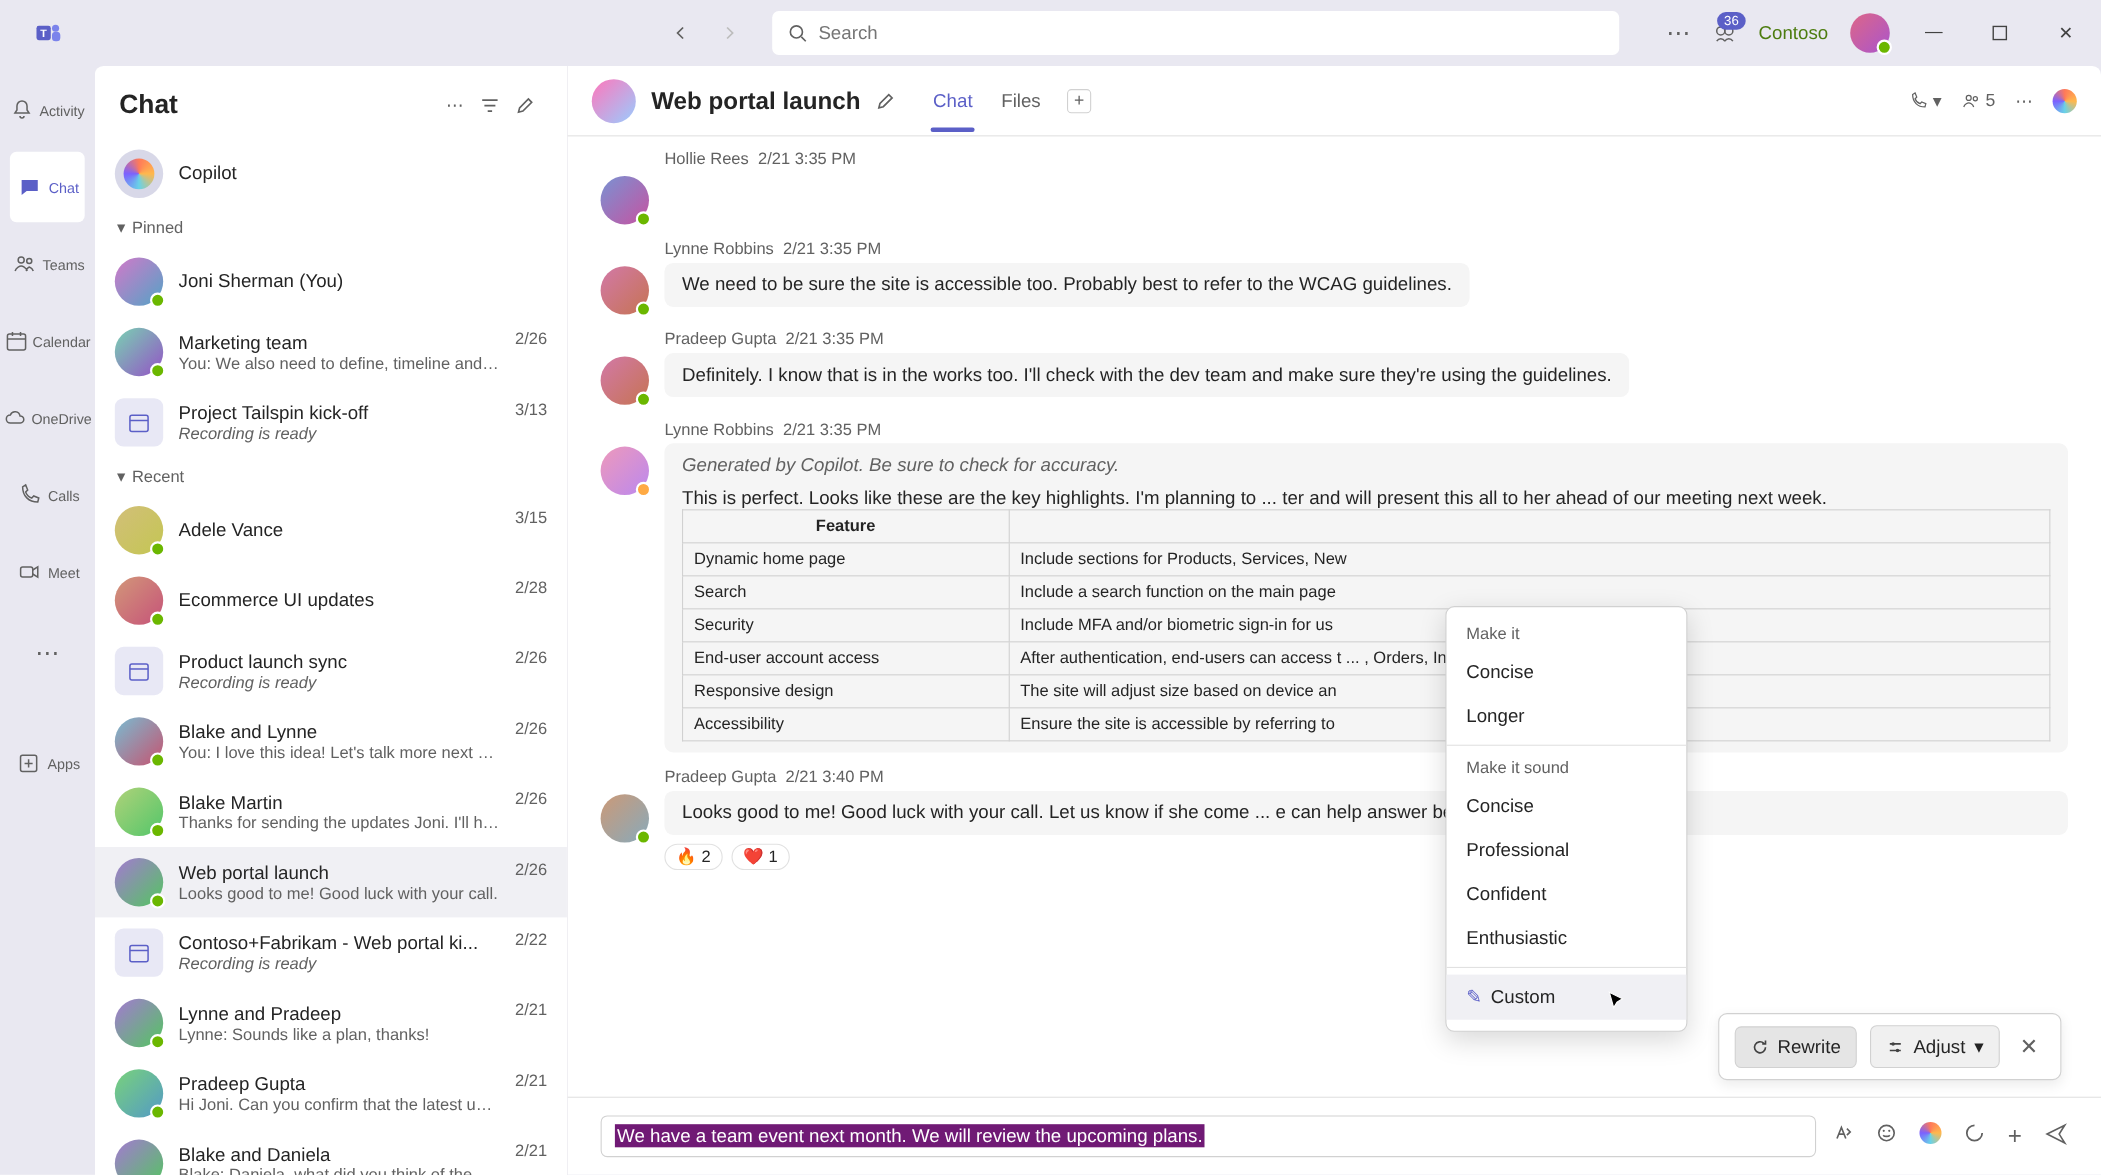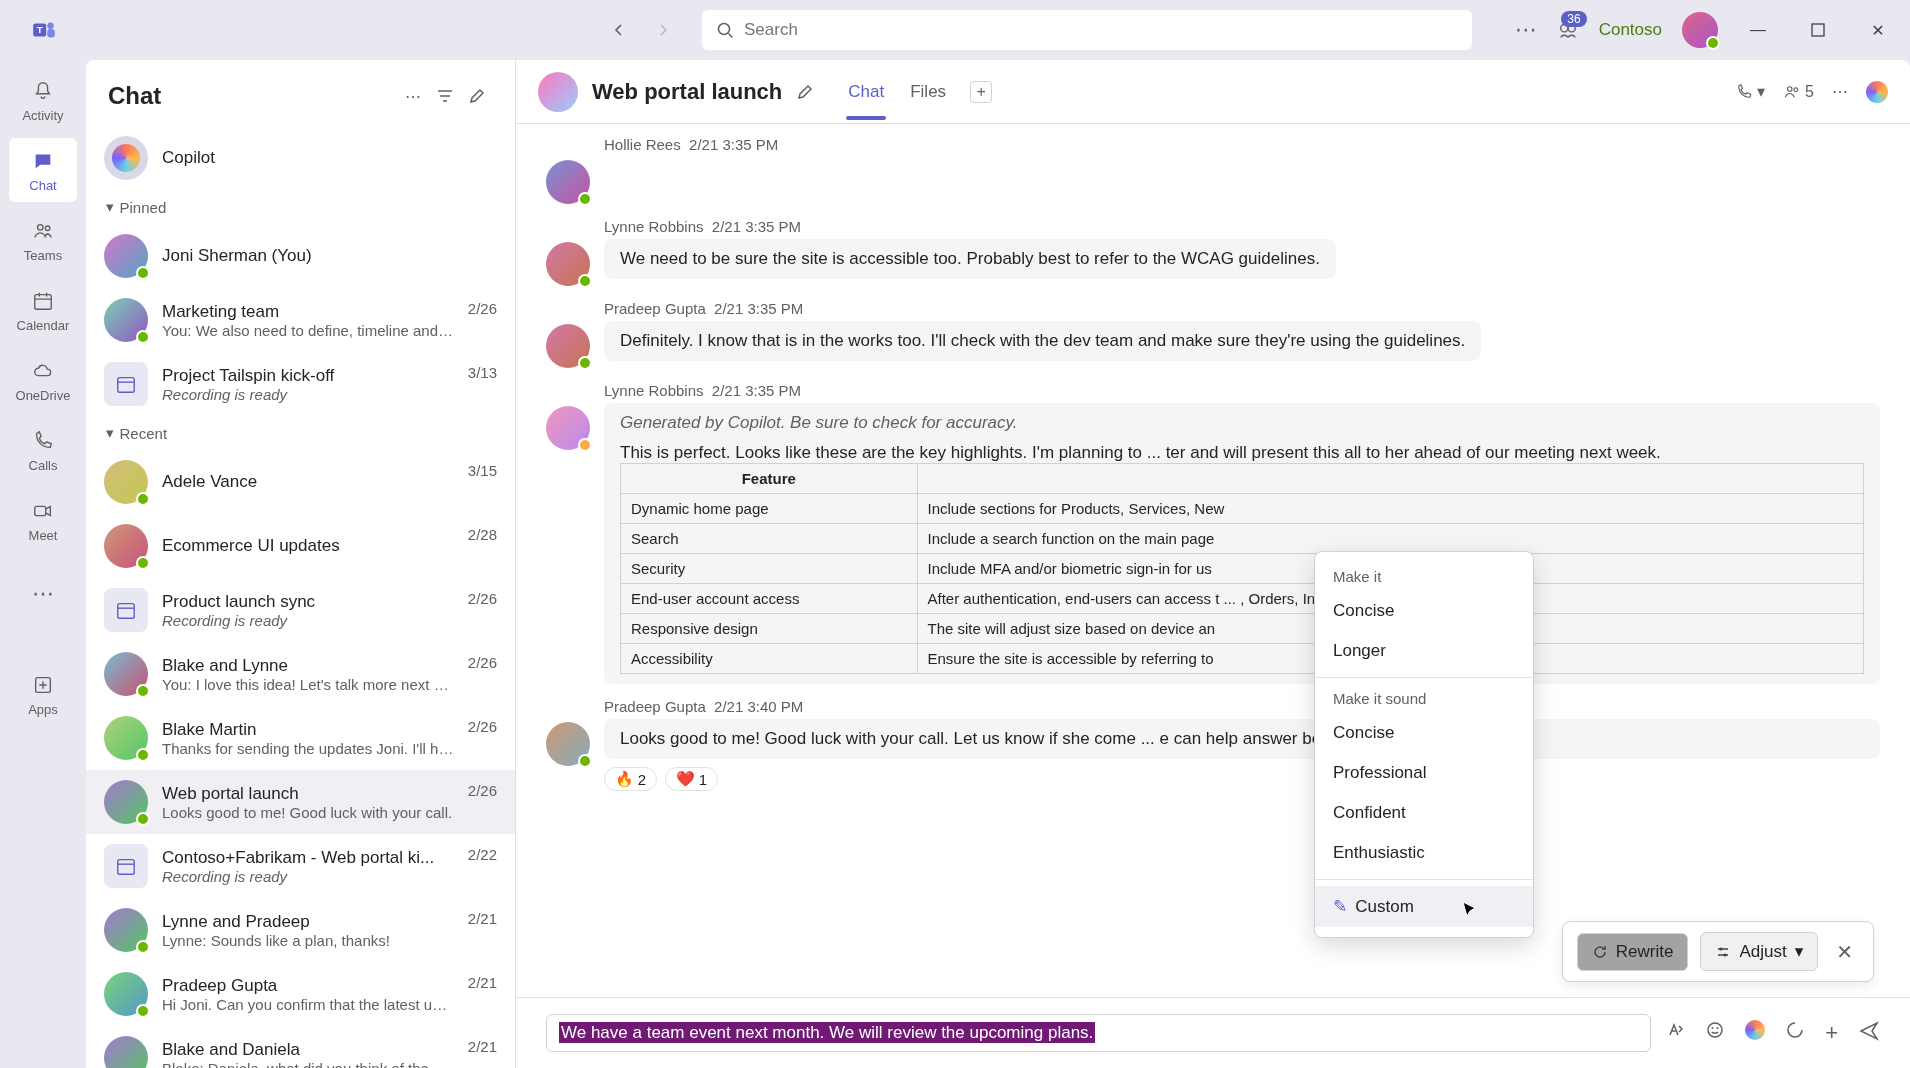--- a/index.html
+++ b/index.html
@@ -13,21 +13,21 @@
 .title-right{margin-left:auto;display:flex;align-items:center;gap:20px}
 .badge-pill{position:relative}
 .badge-pill .count{position:absolute;top:-8px;right:-8px;background:#5b5fc7;color:#fff;border-radius:10px;font-size:12px;padding:1px 6px}
 .org-label{font-size:17px;color:#4d7c0f}
 .avatar-sm{width:36px;height:36px;border-radius:50%;background:linear-gradient(135deg,#d68,#a5c);position:relative}
 .presence{position:absolute;bottom:-2px;right:-2px;width:14px;height:14px;border-radius:50%;background:#6bb700;border:2px solid #fff}
 .winbtn{width:40px;height:40px;display:flex;align-items:center;justify-content:center;color:#424242;cursor:pointer}
 
 .main{display:flex;height:calc(100% - 60px)}
 .rail{width:86px;background:transparent;display:flex;flex-direction:column;align-items:center;padding-top:8px;gap:6px}
-.rail-item{width:68px;height:64px;display:flex;flex-direction:column;align-items:center;justify-content:center;gap:4px;border-radius:6px;cursor:pointer;font-size:13px;color:#616161}
+.rail-item{width:68px;height:64px;display:flex;flex-direction:row;align-items:center;justify-content:center;gap:4px;border-radius:6px;cursor:pointer;font-size:13px;color:#616161}
 .rail-item.active{background:#fff;color:#5b5fc7}
 .rail-item .ricon{width:26px;height:26px;display:flex;align-items:center;justify-content:center}
 .rail-more{margin-top:4px}
 .rail-apps{margin-top:30px}
 
 .sidebar{width:430px;background:#fff;border-right:1px solid #e1e1e1;border-radius:8px 0 0 0;overflow-y:auto}
 .sb-head{display:flex;align-items:center;padding:20px 22px 14px}
 .sb-title{font-size:24px;font-weight:700;flex:1}
 .sb-icn{width:32px;height:32px;display:flex;align-items:center;justify-content:center;color:#616161;cursor:pointer}
 .sb-row{display:flex;align-items:center;padding:10px 18px;gap:14px;cursor:pointer}
@@ -60,21 +60,21 @@
 .msg-bubble{display:inline-block;background:#f5f5f5;border-radius:8px;padding:10px 16px;font-size:17px;color:#242424;max-width:100%}
 .msg-bubble.wide{display:block}
 .copilot-note{font-style:italic;color:#616161;margin-bottom:10px}
 .feat-table{border-collapse:collapse;width:100%;font-size:15px}
 .feat-table th,.feat-table td{border:1px solid #d1d1d1;padding:6px 10px;text-align:left}
 .feat-table th{text-align:center;font-weight:600}
 .reactions{display:flex;gap:8px;margin-top:8px}
 .react{background:#fff;border:1px solid #e1e1e1;border-radius:14px;padding:2px 10px;font-size:15px;display:flex;align-items:center;gap:4px}
 
 .copilot-bar{position:absolute;right:36px;bottom:86px;background:#fff;border:1px solid #d1d1d1;border-radius:8px;padding:10px 14px;display:flex;align-items:center;gap:12px;box-shadow:0 4px 12px rgba(0,0,0,.08)}
-.cp-btn{display:flex;align-items:center;gap:8px;padding:8px 14px;border:1px solid #d1d1d1;border-radius:6px;font-size:17px;cursor:pointer;background:#a3a3a3}
+.cp-btn{display:flex;align-items:center;gap:8px;padding:8px 14px;border:1px solid #d1d1d1;border-radius:6px;font-size:17px;cursor:pointer;background:#e5e5e5}
 .cp-btn.filled{background:#f0f0f0}
 .cp-close{cursor:pointer;color:#616161;margin-left:auto;padding:0 6px;font-size:20px}
 
 .adjust-menu{position:absolute;right:376px;bottom:130px;width:220px;background:#fff;border:1px solid #d1d1d1;border-radius:8px;box-shadow:0 8px 24px rgba(0,0,0,.15);padding:10px 0;z-index:50}
 .am-head{font-size:15px;color:#616161;padding:6px 18px}
 .am-item{font-size:17px;padding:10px 18px;cursor:pointer;display:flex;align-items:center;gap:8px}
 .am-item.sel{background:#f0f0f4}
 .am-div{height:1px;background:#e1e1e1;margin:6px 0}
 
 .compose{border-top:1px solid #e1e1e1;padding:16px 30px;display:flex;align-items:center;gap:14px}

